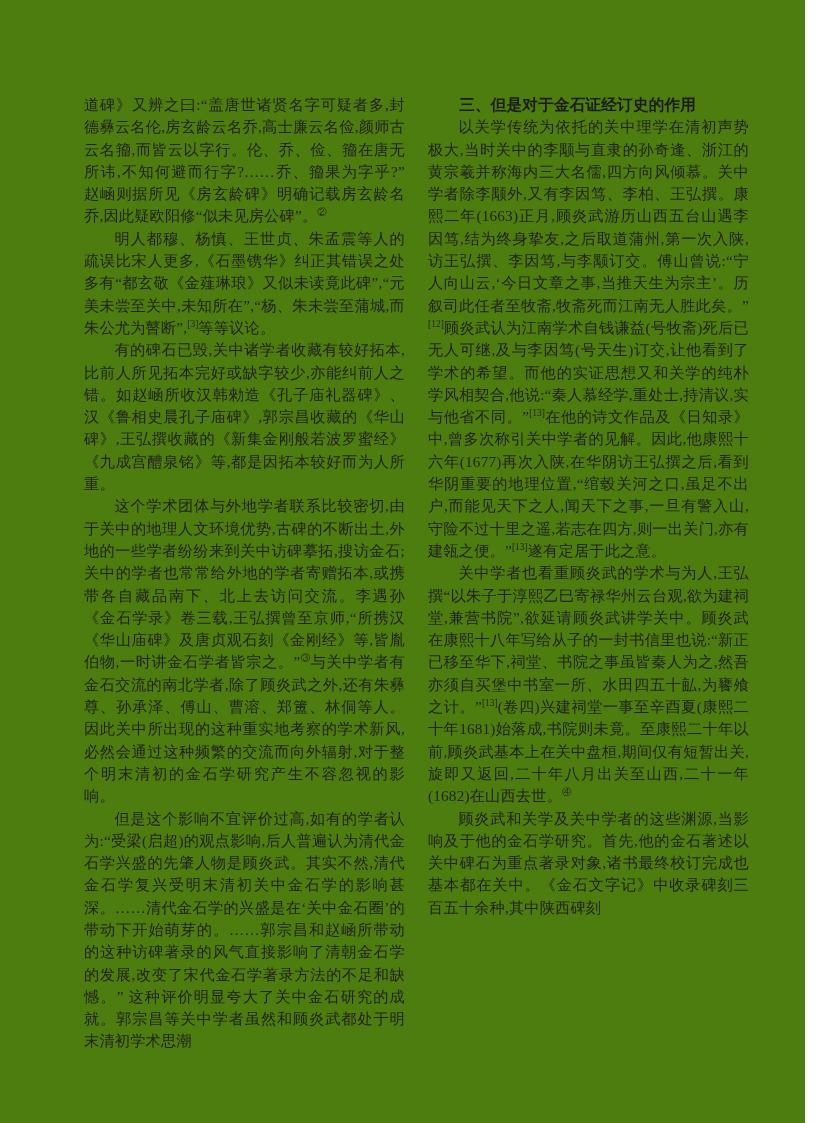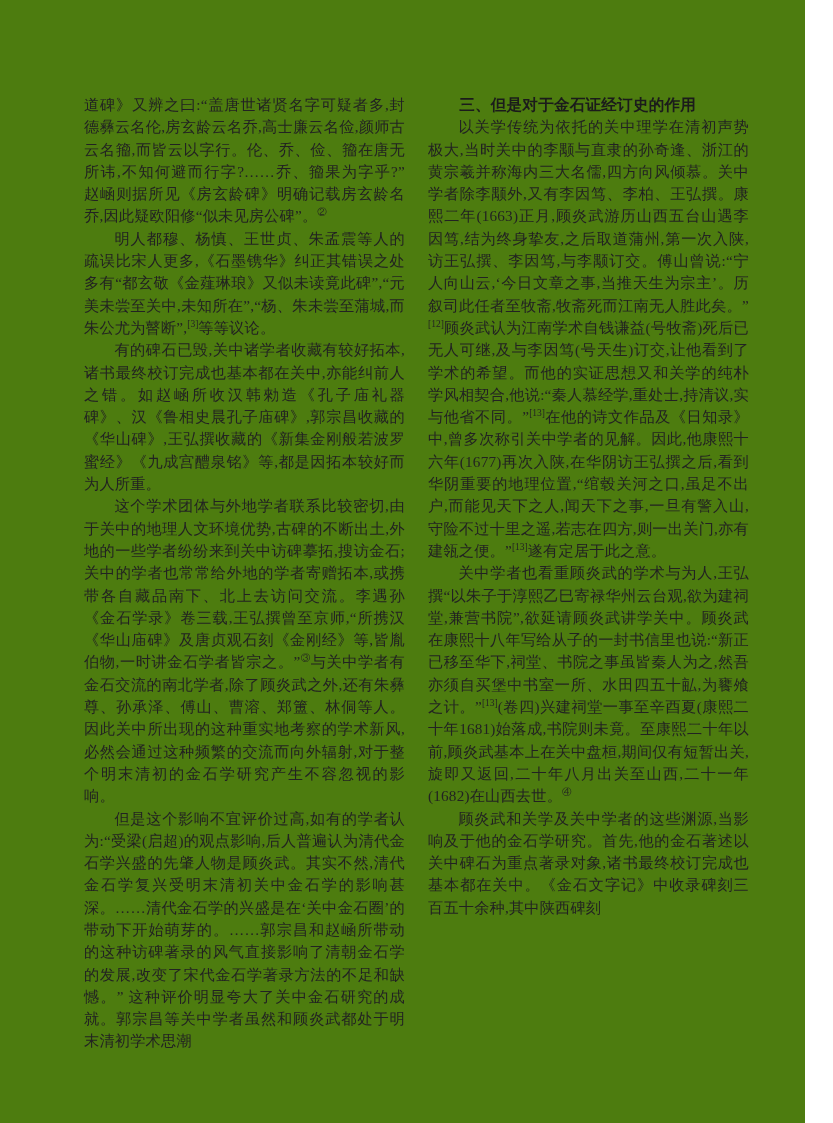--- a/index.html
+++ b/index.html
@@ -47,21 +47,21 @@
 </style>
 </head>
 <body>
 
 <div class="page">
 
   <div class="col col-left">
     <div>
         <p class="para">道碑》又辨之曰:“盖唐世诸贤名字可疑者多,封德彝云名伦,房玄龄云名乔,高士廉云名俭,颜师古云名籀,而皆云以字行。伦、乔、俭、籀在唐无所讳,不知何避而行字?……乔、籀果为字乎?” 赵崡则据所见《房玄龄碑》明确记载房玄龄名乔,因此疑欧阳修“似未见房公碑”。<sup>②</sup></p>
         <p class="para indent">明人都穆、杨慎、王世贞、朱孟震等人的疏误比宋人更多,《石墨镌华》纠正其错误之处多有“都玄敬《金薤琳琅》又似未读竟此碑”,“元美未尝至关中,未知所在”,“杨、朱未尝至蒲城,而朱公尤为瞽断”,<sup>[3]</sup>等等议论。</p>
-        <p class="para indent">有的碑石已毁,关中诸学者收藏有较好拓本,诸书最终校订完成也基本都在关中,亦能纠前人之错。如赵崡所收汉韩勑造《孔子庙礼器碑》、汉《鲁相史晨孔子庙碑》,郭宗昌收藏的《华山碑》,王弘撰收藏的《新集金刚般若波罗蜜经》《九成宫醴泉铭》等,都是因拓本较好而为人所重。</p>
+        <p class="para indent">有的碑石已毁,关中诸学者收藏有较好拓本,比前人所见拓本完好或缺字较少,亦能纠前人之错。如赵崡所收汉韩勑造《孔子庙礼器碑》、汉《鲁相史晨孔子庙碑》,郭宗昌收藏的《华山碑》,王弘撰收藏的《新集金刚般若波罗蜜经》《九成宫醴泉铭》等,都是因拓本较好而为人所重。</p>
         <p class="para indent">这个学术团体与外地学者联系比较密切,由于关中的地理人文环境优势,古碑的不断出土,外地的一些学者纷纷来到关中访碑摹拓,搜访金石;关中的学者也常常给外地的学者寄赠拓本,或携带各自藏品南下、北上去访问交流。李遇孙《金石学录》卷三载,王弘撰曾至京师,“所携汉《华山庙碑》及唐贞观石刻《金刚经》等,皆胤伯物,一时讲金石学者皆宗之。”<sup>③</sup>与关中学者有金石交流的南北学者,除了顾炎武之外,还有朱彝尊、孙承泽、傅山、曹溶、郑簠、林侗等人。因此关中所出现的这种重实地考察的学术新风,必然会通过这种频繁的交流而向外辐射,对于整个明末清初的金石学研究产生不容忽视的影响。</p>
         <p class="para indent">但是这个影响不宜评价过高,如有的学者认为:“受梁(启超)的观点影响,后人普遍认为清代金石学兴盛的先肇人物是顾炎武。其实不然,清代金石学复兴受明末清初关中金石学的影响甚深。……清代金石学的兴盛是在‘关中金石圈’的带动下开始萌芽的。……郭宗昌和赵崡所带动的这种访碑著录的风气直接影响了清朝金石学的发展,改变了宋代金石学著录方法的不足和缺憾。” 这种评价明显夸大了关中金石研究的成就。郭宗昌等关中学者虽然和顾炎武都处于明末清初学术思潮</p>
       </div>
 
   </div>
 
   <div class="col col-right">
     <div>
         <h3 class="heading indent">三、但是对于金石证经订史的作用</h3>
         <p class="para indent">以关学传统为依托的关中理学在清初声势极大,当时关中的李颙与直隶的孙奇逢、浙江的黄宗羲并称海内三大名儒,四方向风倾慕。关中学者除李颙外,又有李因笃、李柏、王弘撰。康熙二年(1663)正月,顾炎武游历山西五台山遇李因笃,结为终身挚友,之后取道蒲州,第一次入陕,访王弘撰、李因笃,与李颙订交。傅山曾说:“宁人向山云,‘今日文章之事,当推天生为宗主’。历叙司此任者至牧斋,牧斋死而江南无人胜此矣。”<sup>[12]</sup>顾炎武认为江南学术自钱谦益(号牧斋)死后已无人可继,及与李因笃(号天生)订交,让他看到了学术的希望。而他的实证思想又和关学的纯朴学风相契合,他说:“秦人慕经学,重处士,持清议,实与他省不同。”<sup>[13]</sup>在他的诗文作品及《日知录》中,曾多次称引关中学者的见解。因此,他康熙十六年(1677)再次入陕,在华阴访王弘撰之后,看到华阴重要的地理位置,“绾毂关河之口,虽足不出户,而能见天下之人,闻天下之事,一旦有警入山,守险不过十里之遥,若志在四方,则一出关门,亦有建瓴之便。”<sup>[13]</sup>遂有定居于此之意。</p>

